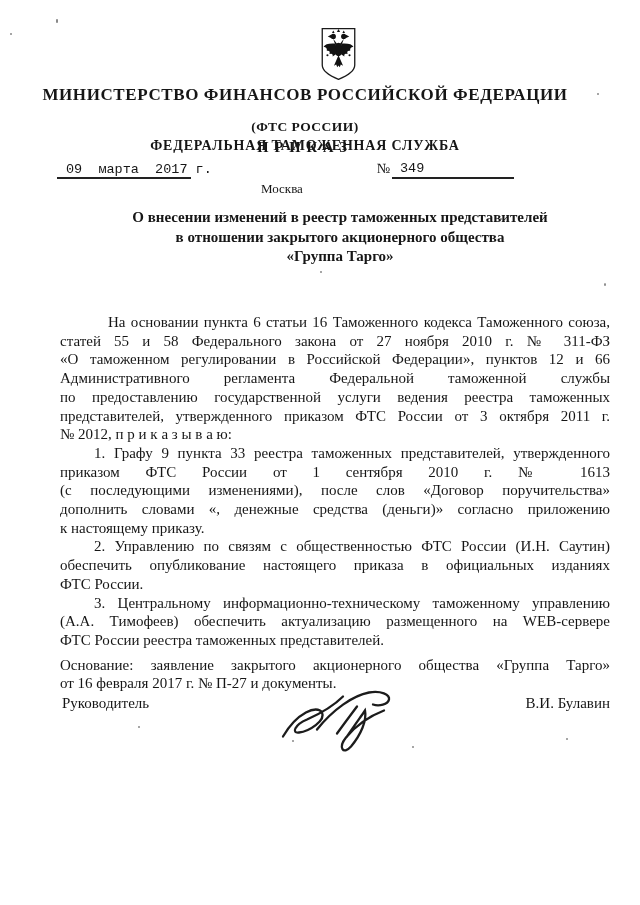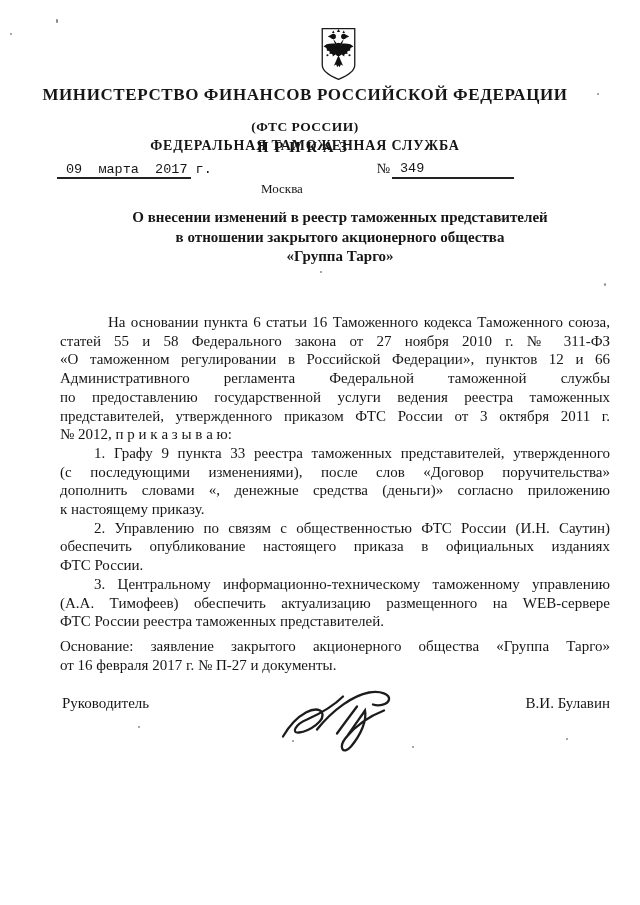--- a/index.html
+++ b/index.html
@@ -91,20 +91,21 @@
         <div class="bline first">На основании пункта 6 статьи 16 Таможенного кодекса Таможенного союза,</div>
         <div class="bline">статей 55 и 58 Федерального закона от 27 ноября 2010 г. № 311-ФЗ</div>
         <div class="bline">«О таможенном регулировании в Российской Федерации», пунктов 12 и 66</div>
         <div class="bline">Административного регламента Федеральной таможенной службы</div>
         <div class="bline">по предоставлению государственной услуги ведения реестра таможенных</div>
         <div class="bline">представителей, утвержденного приказом ФТС России от 3 октября 2011 г.</div>
         <div class="bline last">№ 2012, п р и к а з ы в а ю:</div>
       </div>
       <div class="para p-item">
         <div class="bline first">1. Графу 9 пункта 33 реестра таможенных представителей, утвержденного</div>
+        <div class="bline">приказом ФТС России от 1 сентября 2010 г. № 1613</div>
         <div class="bline">(с последующими изменениями), после слов «Договор поручительства»</div>
         <div class="bline">дополнить словами «, денежные средства (деньги)» согласно приложению</div>
         <div class="bline last">к настоящему приказу.</div>
       </div>
       <div class="para p-item">
         <div class="bline first">2. Управлению по связям с общественностью ФТС России (И.Н. Саутин)</div>
         <div class="bline">обеспечить опубликование настоящего приказа в официальных изданиях</div>
         <div class="bline last">ФТС России.</div>
       </div>
       <div class="para p-item">

